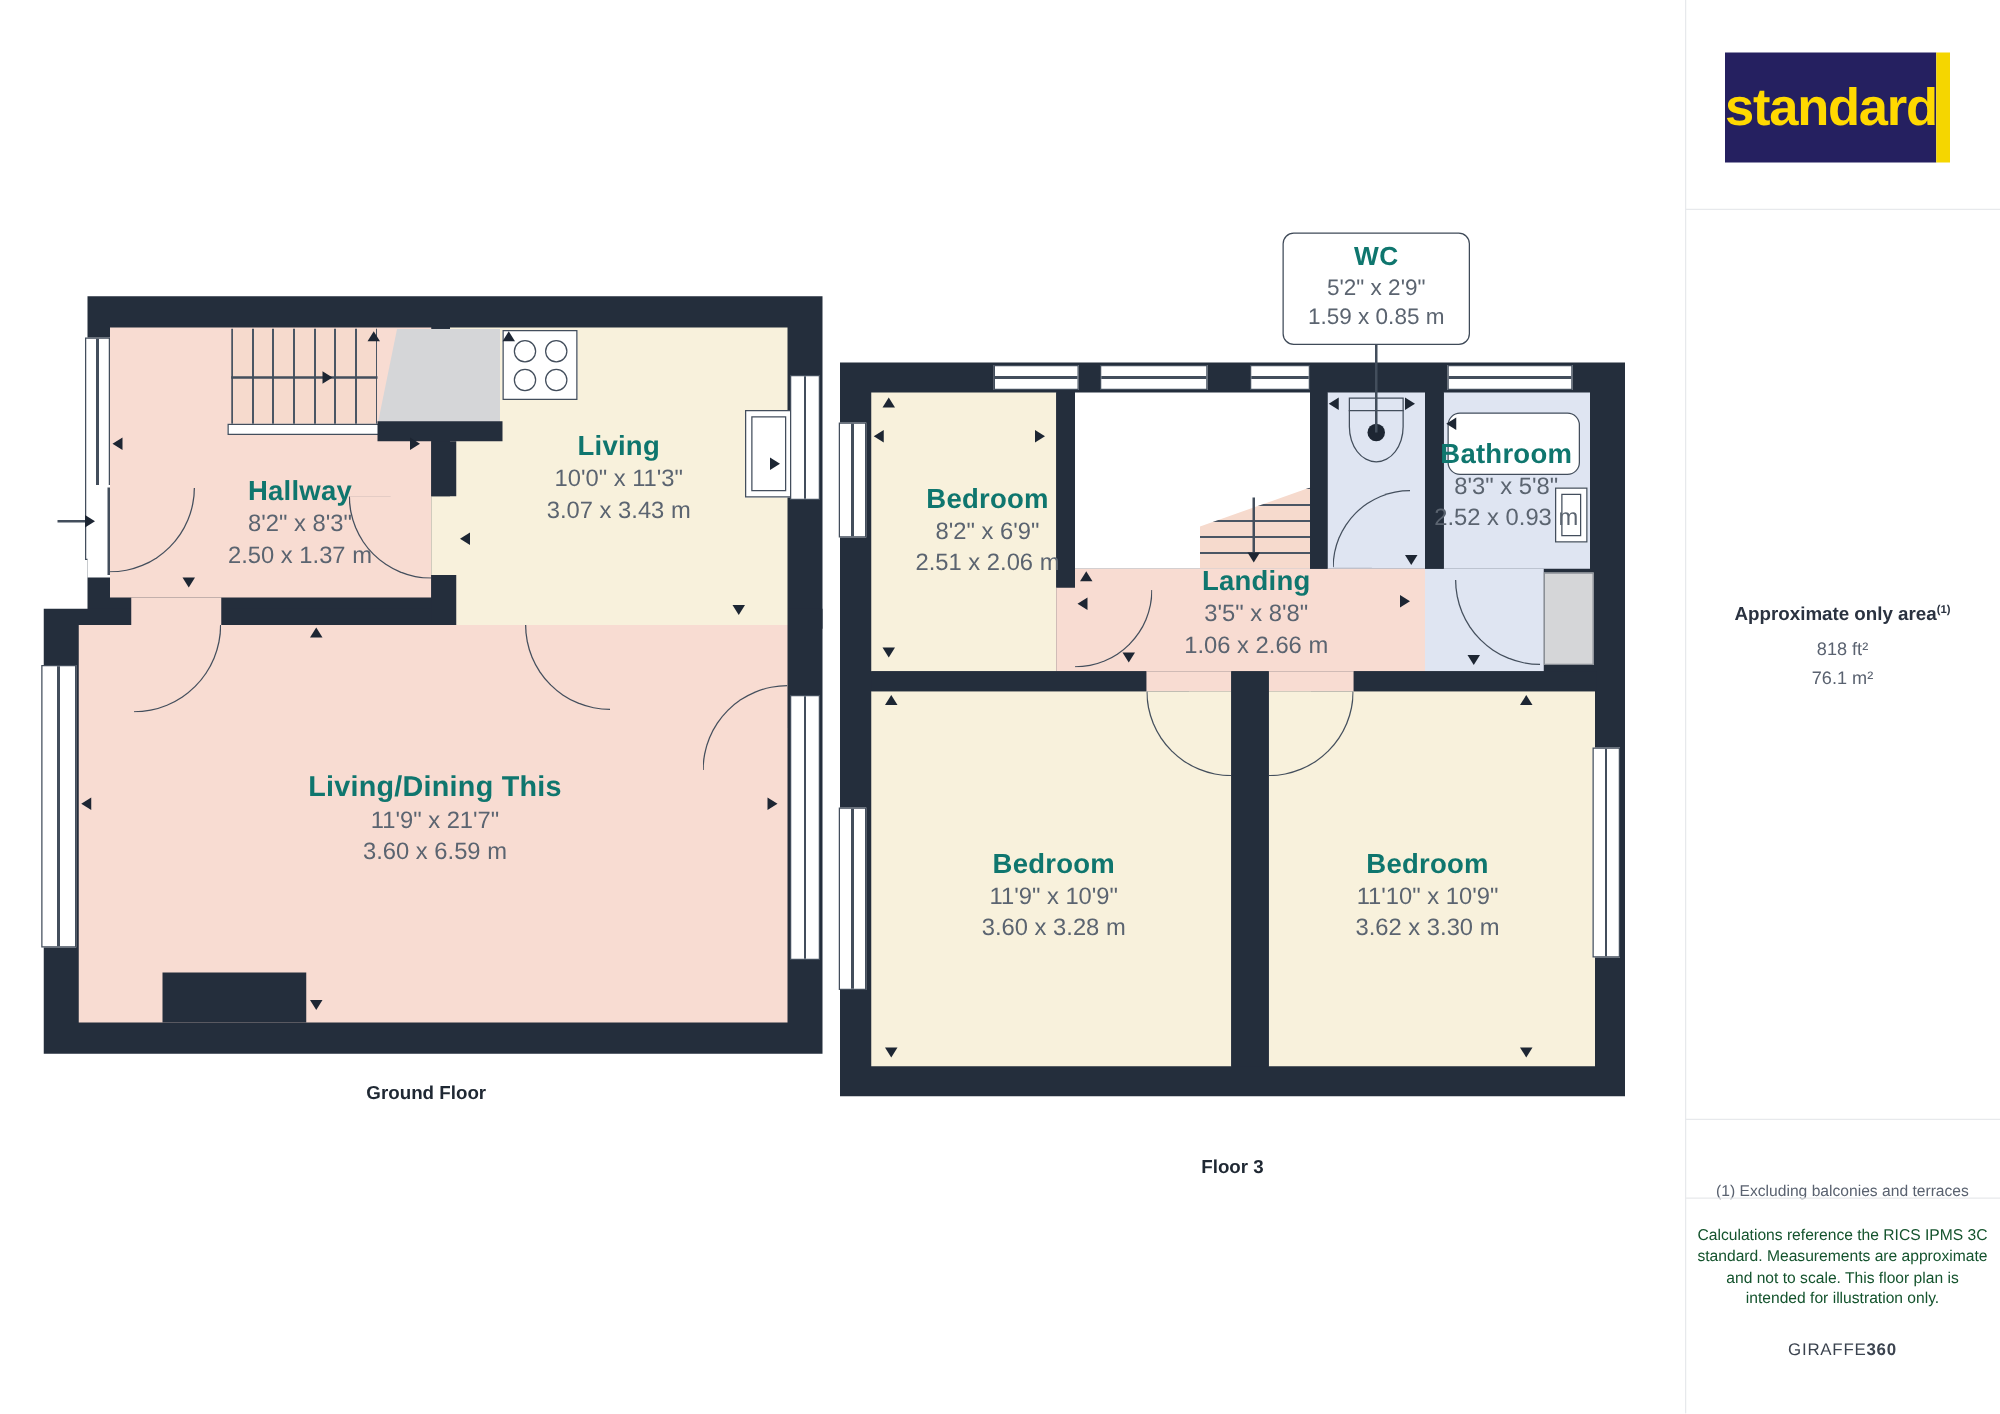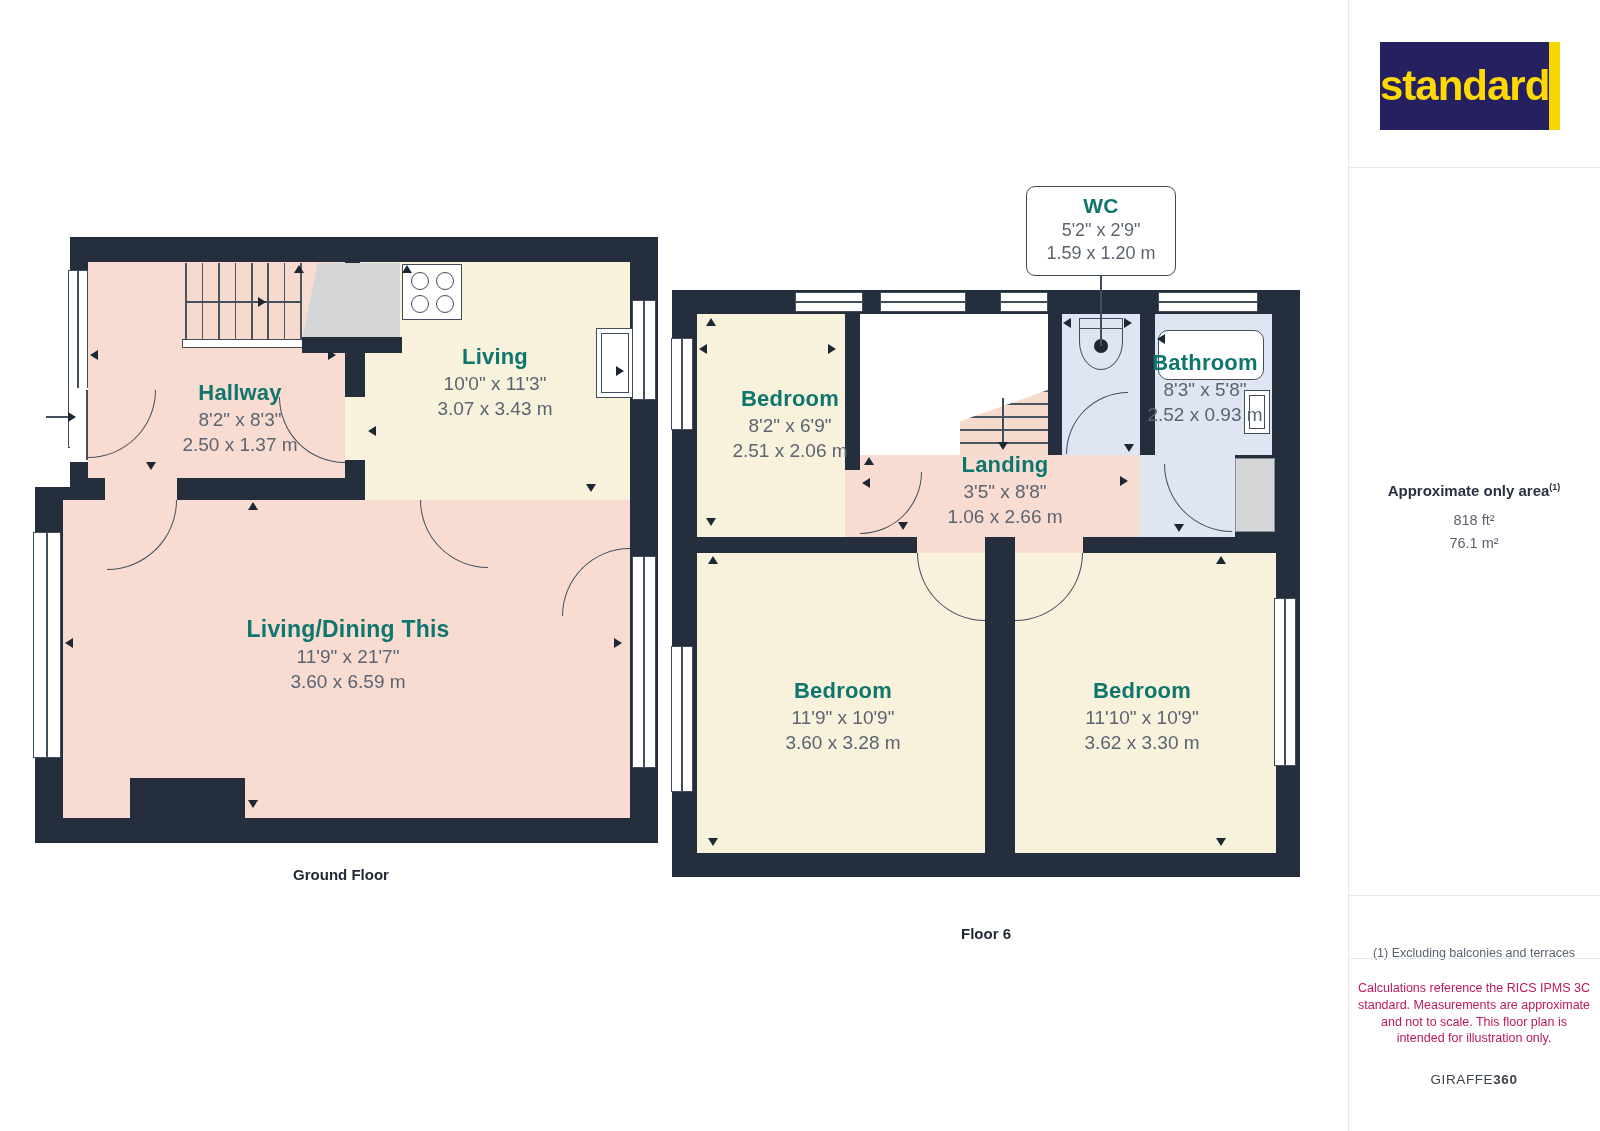--- a/index.html
+++ b/index.html
@@ -46,21 +46,21 @@
   .callout .rname{font-size:21px;}
   .callout .rdim{font-size:18px;margin-top:2px;}
   .sidebar-divider{position:absolute;background:#e7e9ec;height:1px;width:252px;left:1348px;}
   .logo{position:absolute;display:flex;}
   .logo-main{background:#252060;color:#ffd900;font-weight:700;font-size:42px;letter-spacing:-1px;display:flex;align-items:center;justify-content:center;flex:1;}
   .logo-bar{width:16px;background:#f5d600;}
   .sb-title{position:absolute;left:1348px;width:252px;text-align:center;font-weight:700;font-size:15px;color:#2a3240;}
   .sb-title .sup{font-size:9px;vertical-align:super;font-weight:700;}
   .sb-val{position:absolute;left:1348px;width:252px;text-align:center;font-size:14.5px;color:#5a6270;}
   .sb-note{position:absolute;left:1348px;width:252px;text-align:center;font-size:12.5px;color:#5a6270;}
-  .sb-para{position:absolute;left:1356px;width:236px;text-align:center;font-size:12.5px;line-height:1.34;color:#be185d;}
+  .sb-para{position:absolute;left:1356px;width:236px;text-align:center;font-size:12.5px;line-height:1.34;color:#14532d;}
   .sb-credit{position:absolute;left:1348px;width:252px;text-align:center;font-size:13.5px;color:#3b434f;letter-spacing:0.6px;}
   .sb-credit b{font-weight:700;}
 </style>
 </head>
 <body>
 
 <div class="canvas">
 
   <div>
     <div class="wall" style="left:70px;top:237px;width:588px;height:266px"></div>
@@ -187,21 +187,21 @@
 
     <div class="arc arc-tl" style="left:860px;top:472px;width:62px;height:62px"></div>
     <div class="arc arc-br" style="left:1066px;top:392px;width:62px;height:62px"></div>
     <div class="arc arc-tr" style="left:1164px;top:464px;width:68px;height:68px"></div>
     <div class="arc arc-tr" style="left:917px;top:553px;width:68px;height:68px"></div>
     <div class="arc arc-tl" style="left:1015px;top:553px;width:68px;height:68px"></div>
 
     <div class="callout" style="left:1026px;top:186px;width:150px;height:90px">
       <div class="rname">WC</div>
       <div class="rdim">5'2" x 2'9"</div>
-      <div class="rdim">1.59 x 1.20 m</div>
+      <div class="rdim">1.59 x 0.85 m</div>
     </div>
     <div class="ln" style="left:1100px;top:276px;width:2px;height:70px"></div>
 
     <div class="tri tri-up" style="left:706px;top:318px"></div>
     <div class="tri tri-left" style="left:699px;top:344px"></div>
     <div class="tri tri-right" style="left:828px;top:344px"></div>
     <div class="tri tri-down" style="left:706px;top:518px"></div>
     <div class="tri tri-left" style="left:862px;top:478px"></div>
     <div class="tri tri-right" style="left:1120px;top:476px"></div>
     <div class="tri tri-down" style="left:898px;top:522px"></div>
@@ -234,21 +234,21 @@
     <div class="rlabel" style="left:843px;top:678px">
       <div class="rname">Bedroom</div>
       <div class="rdim">11'9" x 10'9"</div>
       <div class="rdim">3.60 x 3.28 m</div>
     </div>
     <div class="rlabel" style="left:1142px;top:678px">
       <div class="rname">Bedroom</div>
       <div class="rdim">11'10" x 10'9"</div>
       <div class="rdim">3.62 x 3.30 m</div>
     </div>
-    <div class="caption" style="left:986px;top:925px">Floor 6</div>
+    <div class="caption" style="left:986px;top:925px">Floor 3</div>
   </div>
 
   <div>
     <div class="abs" style="left:1348px;top:0;width:1px;height:1131px;background:#e7e9ec"></div>
     <div class="logo" style="left:1380px;top:42px;width:180px;height:88px">
       <div class="logo-main">standard</div>
       <div class="logo-bar"></div>
     </div>
     <div class="sidebar-divider" style="top:167px"></div>
 

